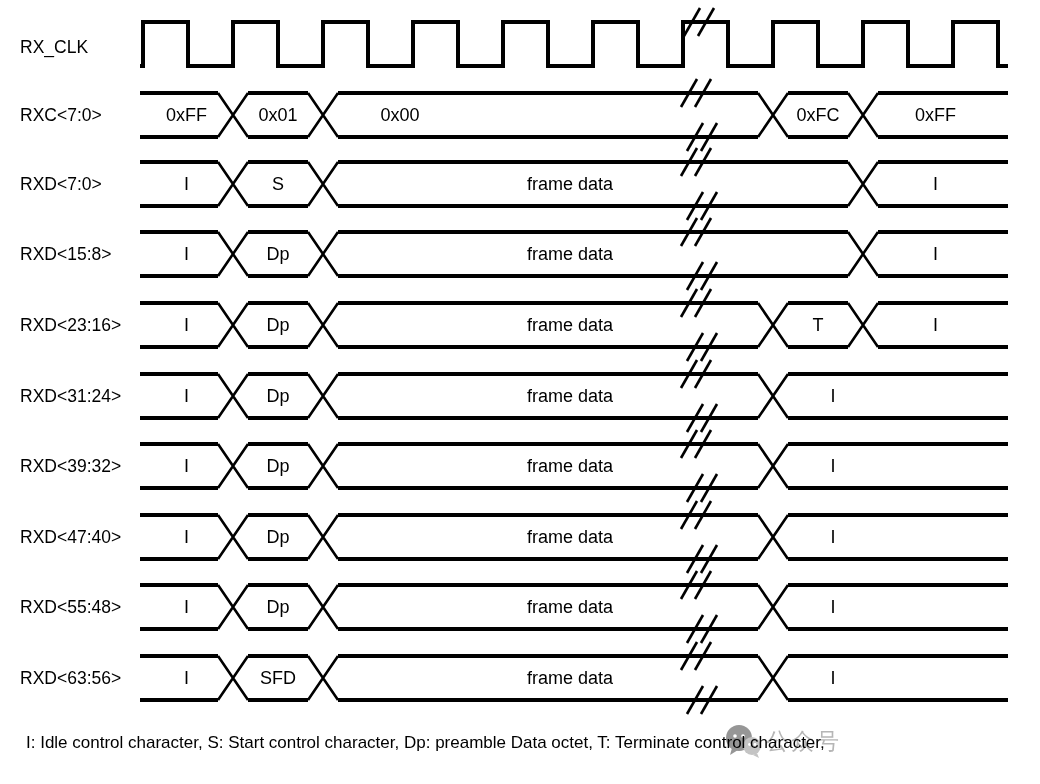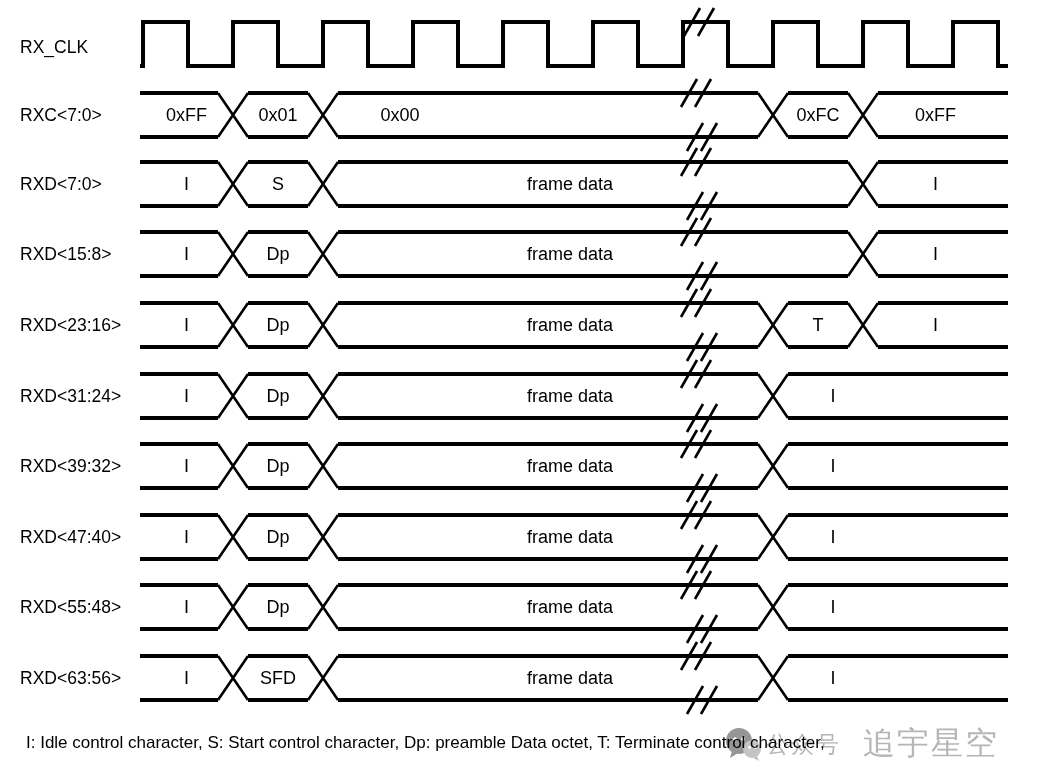--- a/index.html
+++ b/index.html
@@ -168,16 +168,15 @@
       <circle cx="15" cy="16" r="13" fill="#969696"></circle>
       <path d="M8 26 L6 33 L14 28 Z" fill="#969696"></path>
       <circle cx="11" cy="14" r="1.8" fill="#ffffff"></circle>
       <circle cx="19" cy="14" r="1.8" fill="#ffffff"></circle>
       <circle cx="28" cy="24" r="9" fill="#c4c4c4"></circle>
       <path d="M33 31 L35 36 L29 33 Z" fill="#c4c4c4"></path>
       <circle cx="25.5" cy="22.5" r="1.4" fill="#ffffff"></circle>
       <circle cx="31" cy="22.5" r="1.4" fill="#ffffff"></circle>
     </svg>
     <span class="wm-text1">公众号</span>
-    <span class="wm-text2">追宇星空</span>
   </div>
 
 </div>
 
 </body></html>

